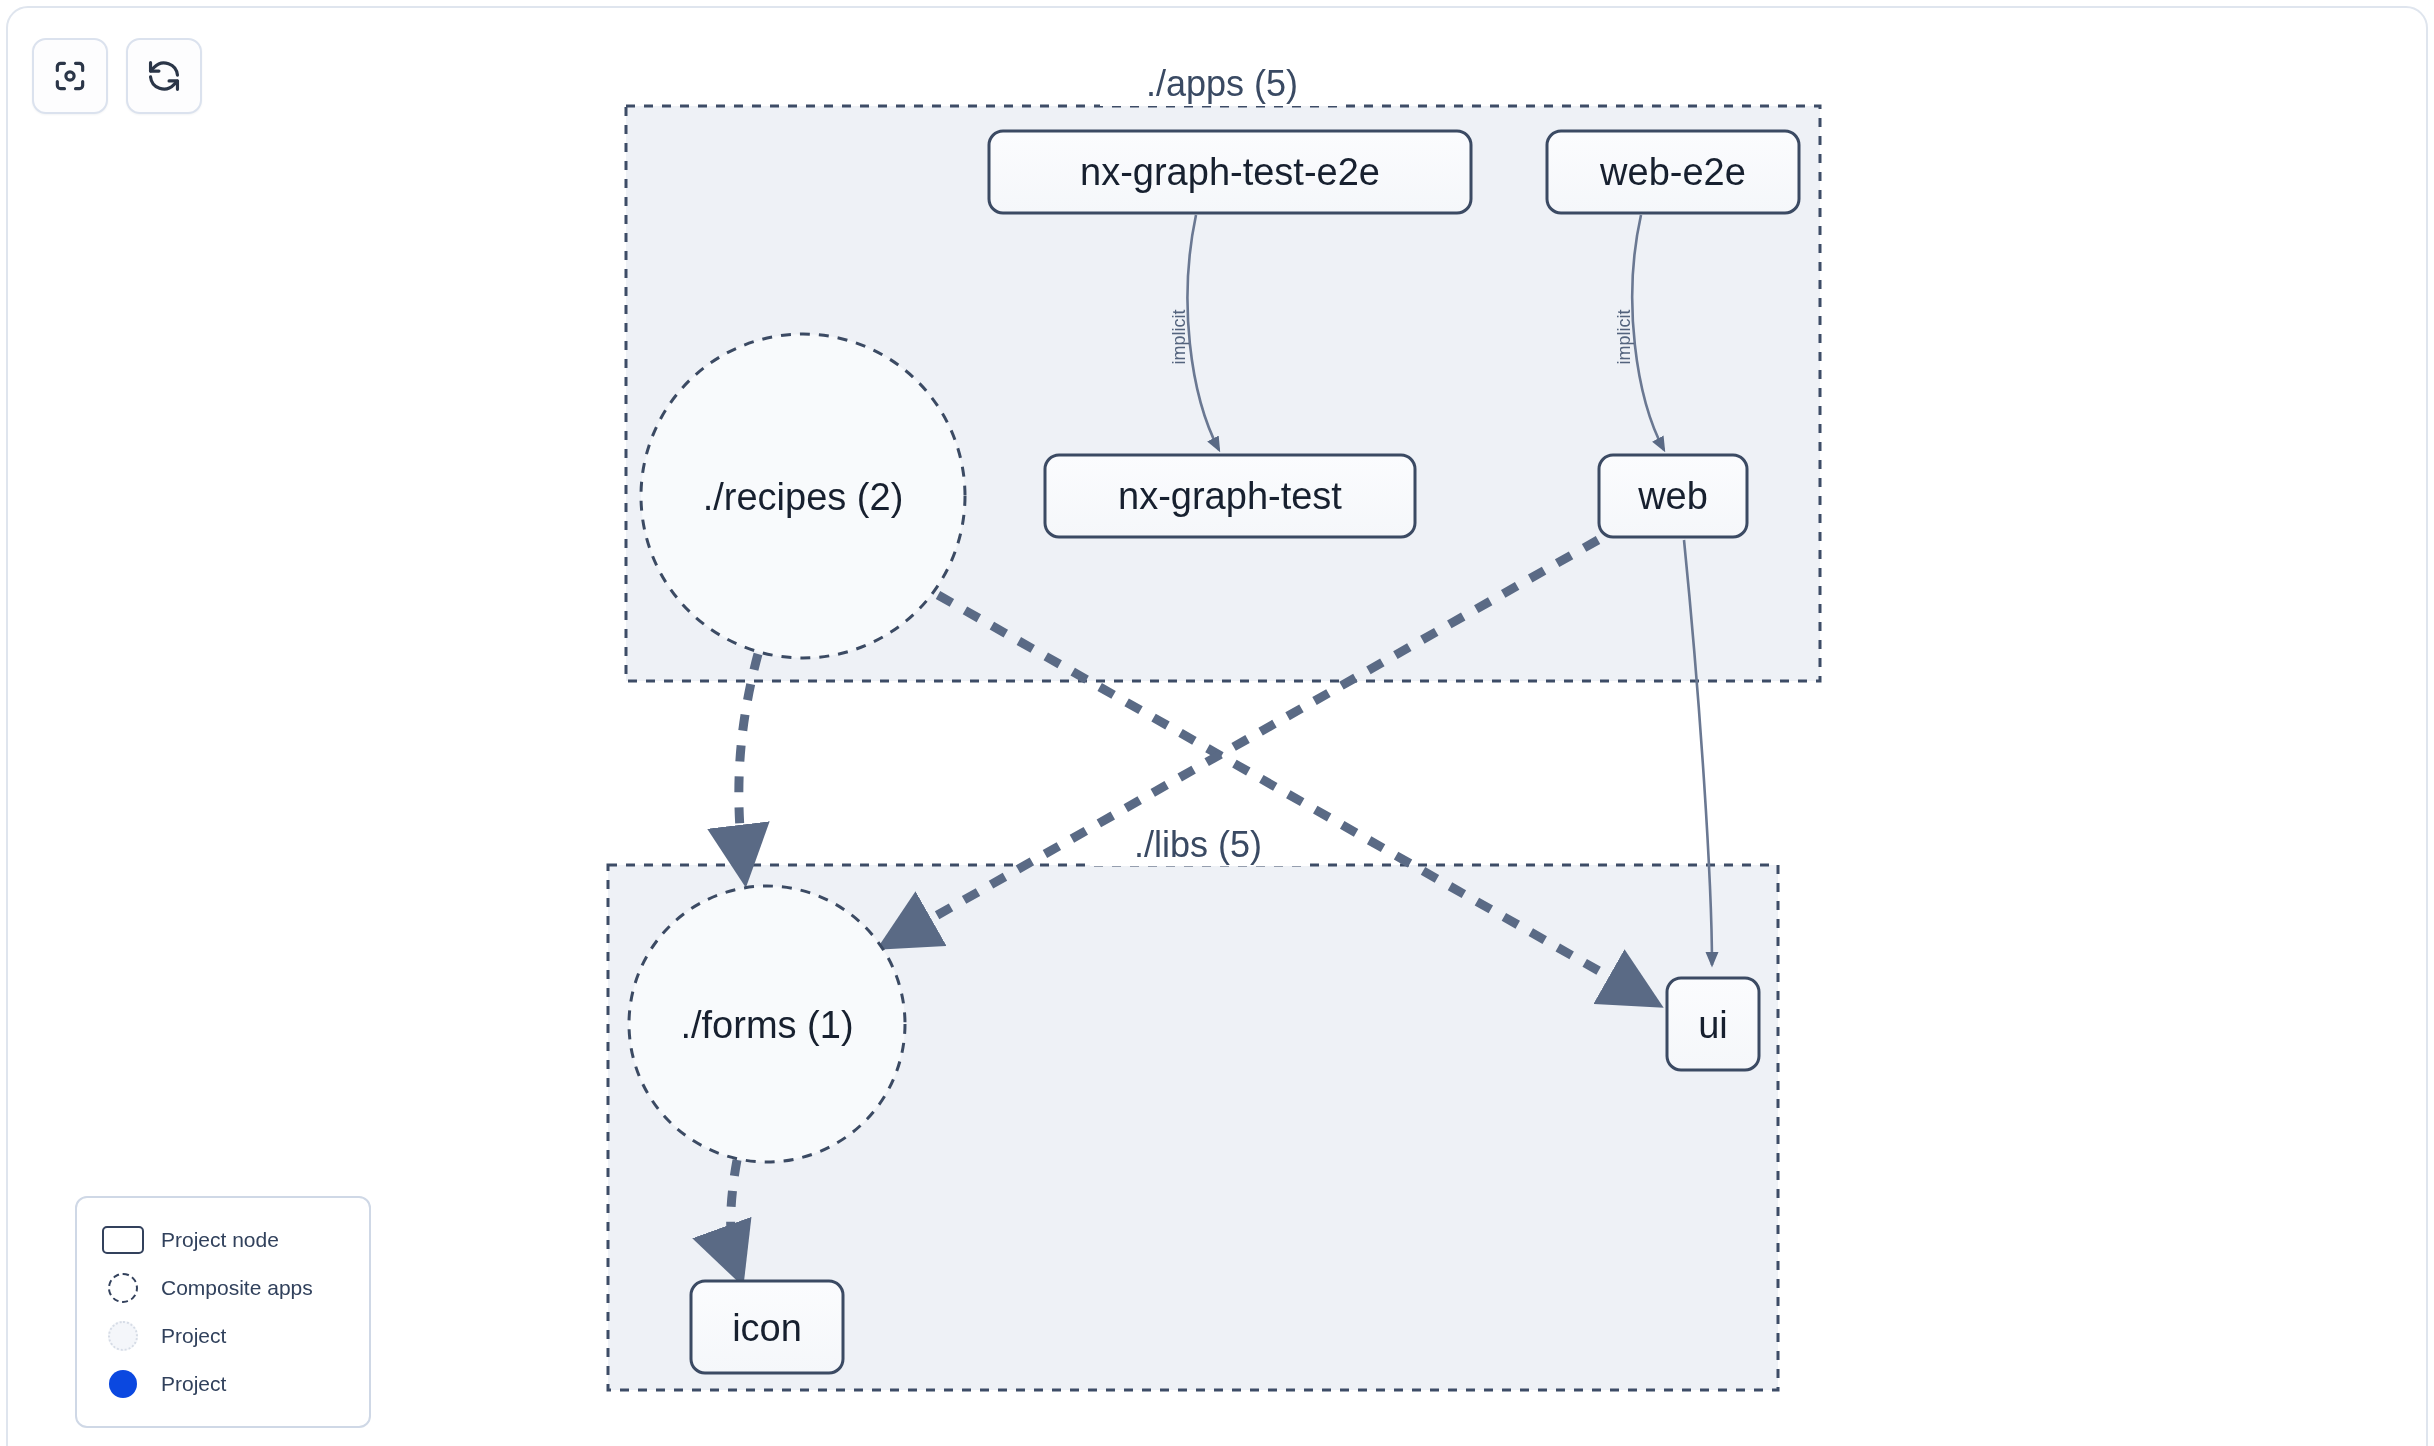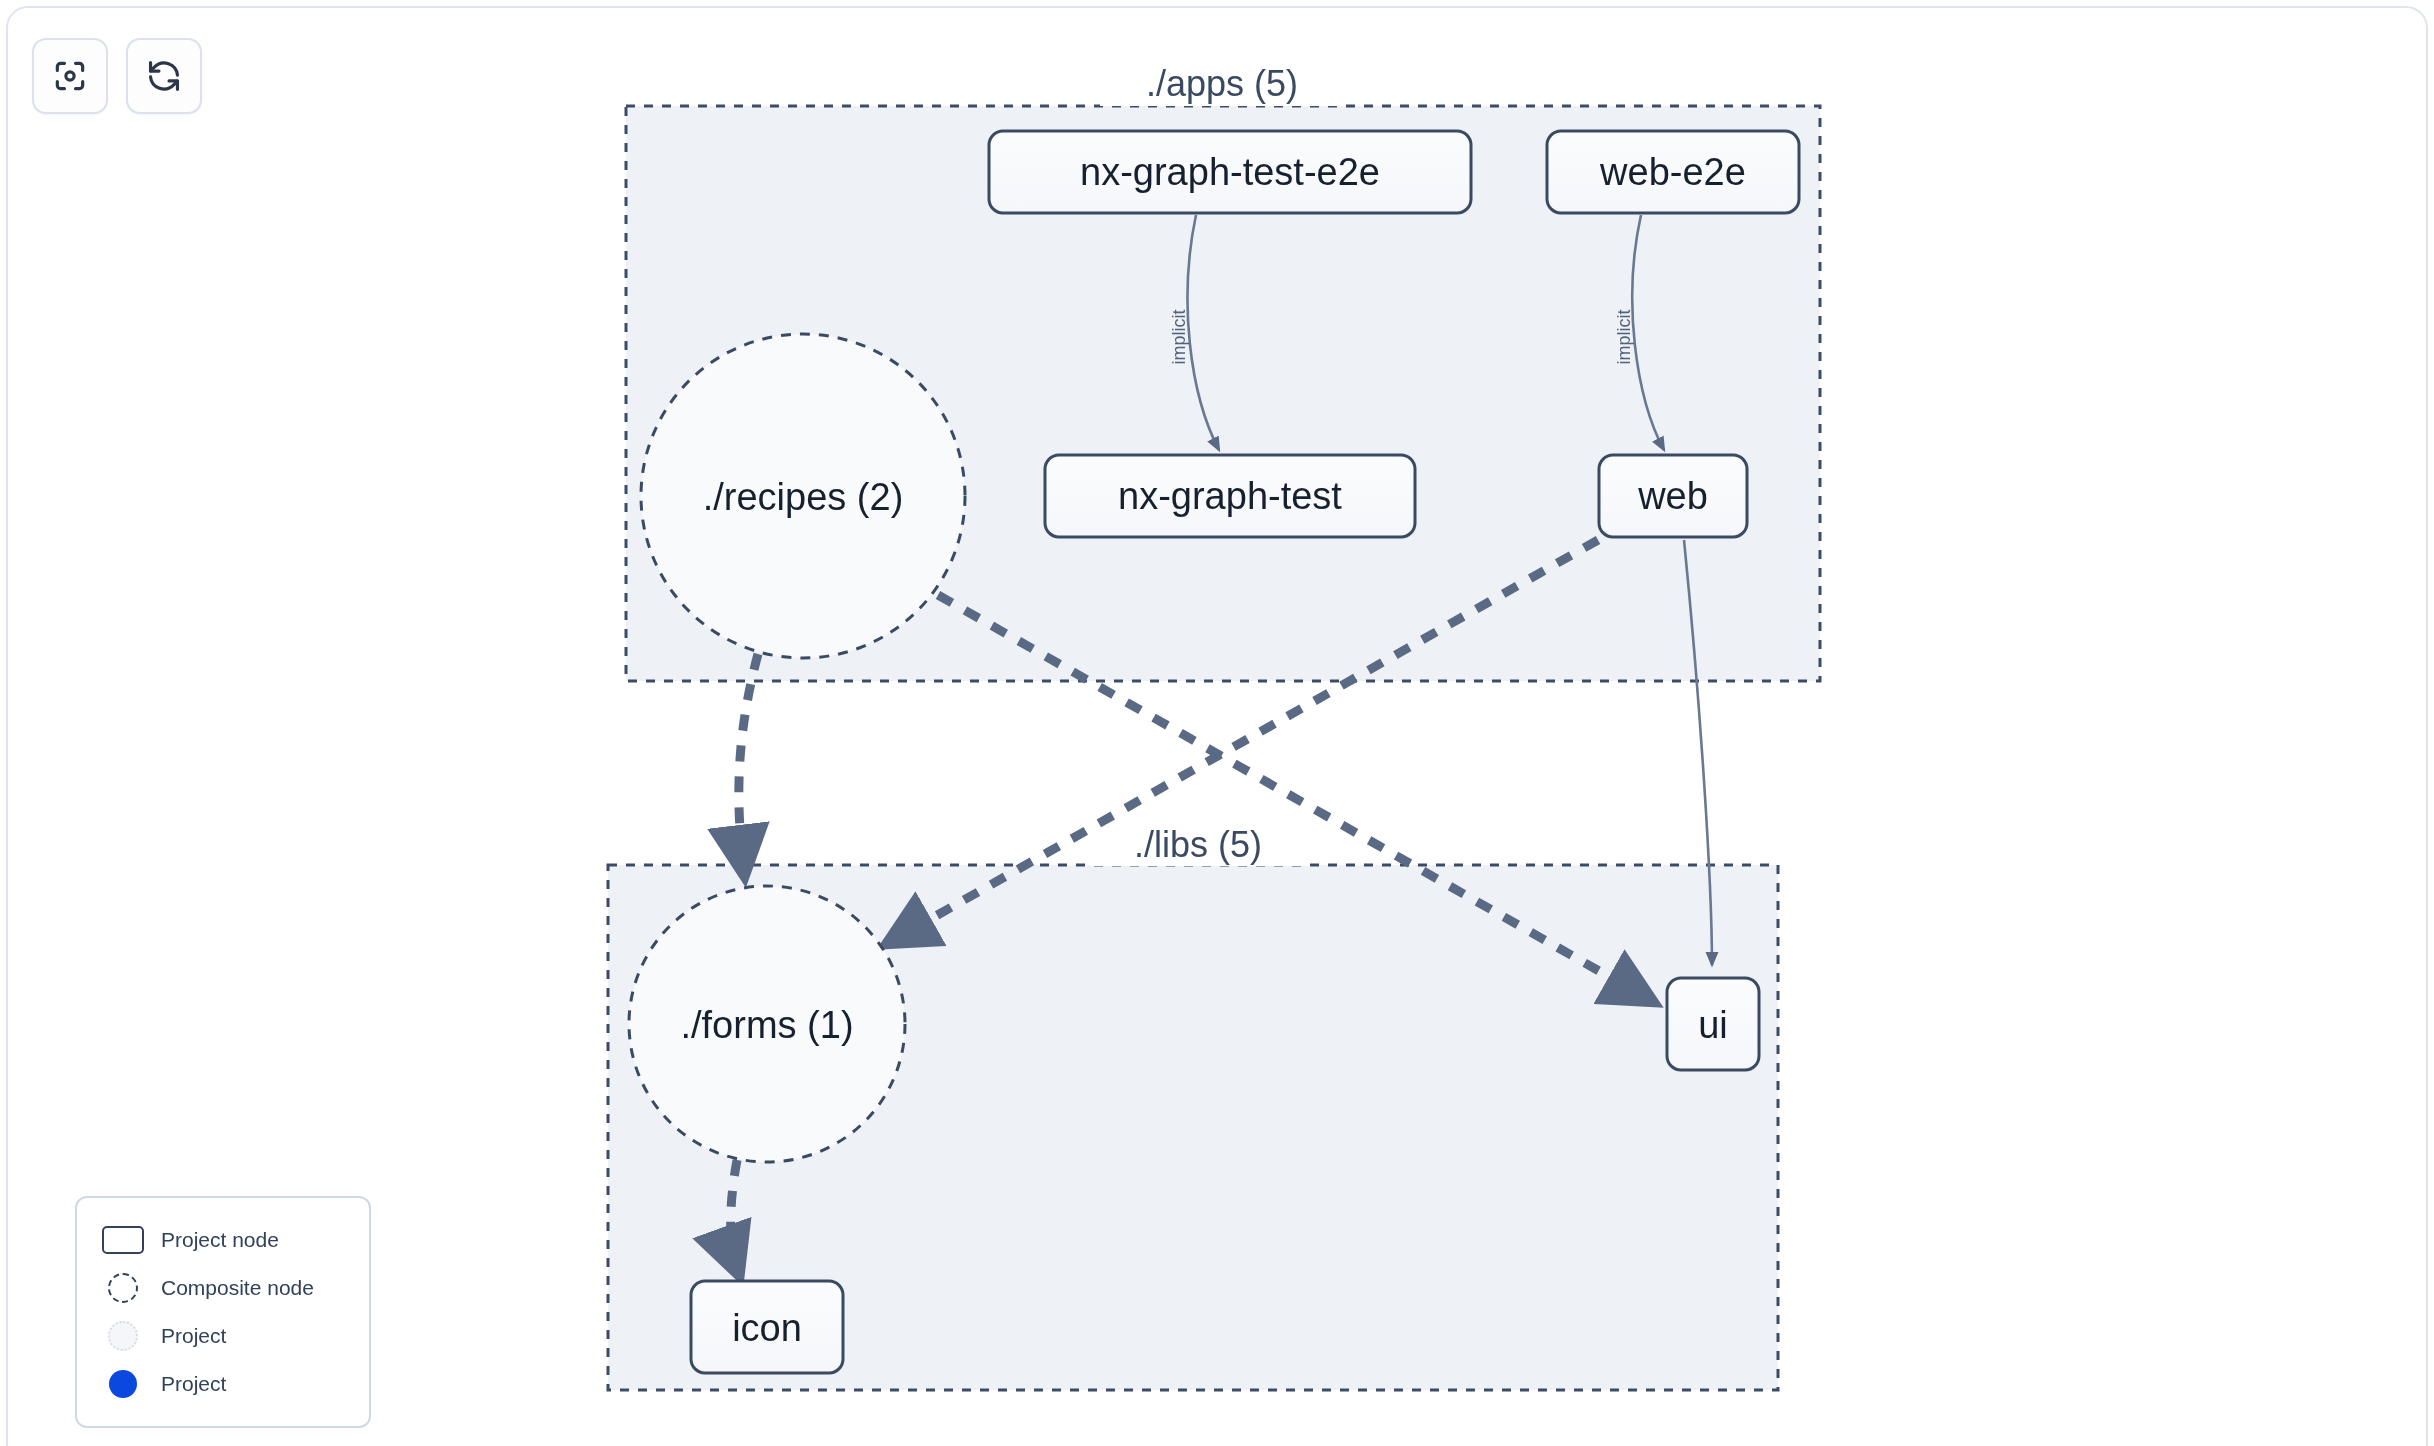--- a/index.html
+++ b/index.html
@@ -265,21 +265,21 @@
     <div class="legend-row">
       <span class="legend-swatch">
         <span class="sw-project"></span>
       </span>
       <span class="legend-label">Project node</span>
     </div>
     <div class="legend-row">
       <span class="legend-swatch">
         <span class="sw-composite"></span>
       </span>
-      <span class="legend-label">Composite node</span>
+      <span class="legend-label">Composite apps</span>
     </div>
     <div class="legend-row">
       <span class="legend-swatch">
         <span class="sw-affected"></span>
       </span>
       <span class="legend-label">Project</span>
     </div>
     <div class="legend-row">
       <span class="legend-swatch">
         <span class="sw-touched"></span>

